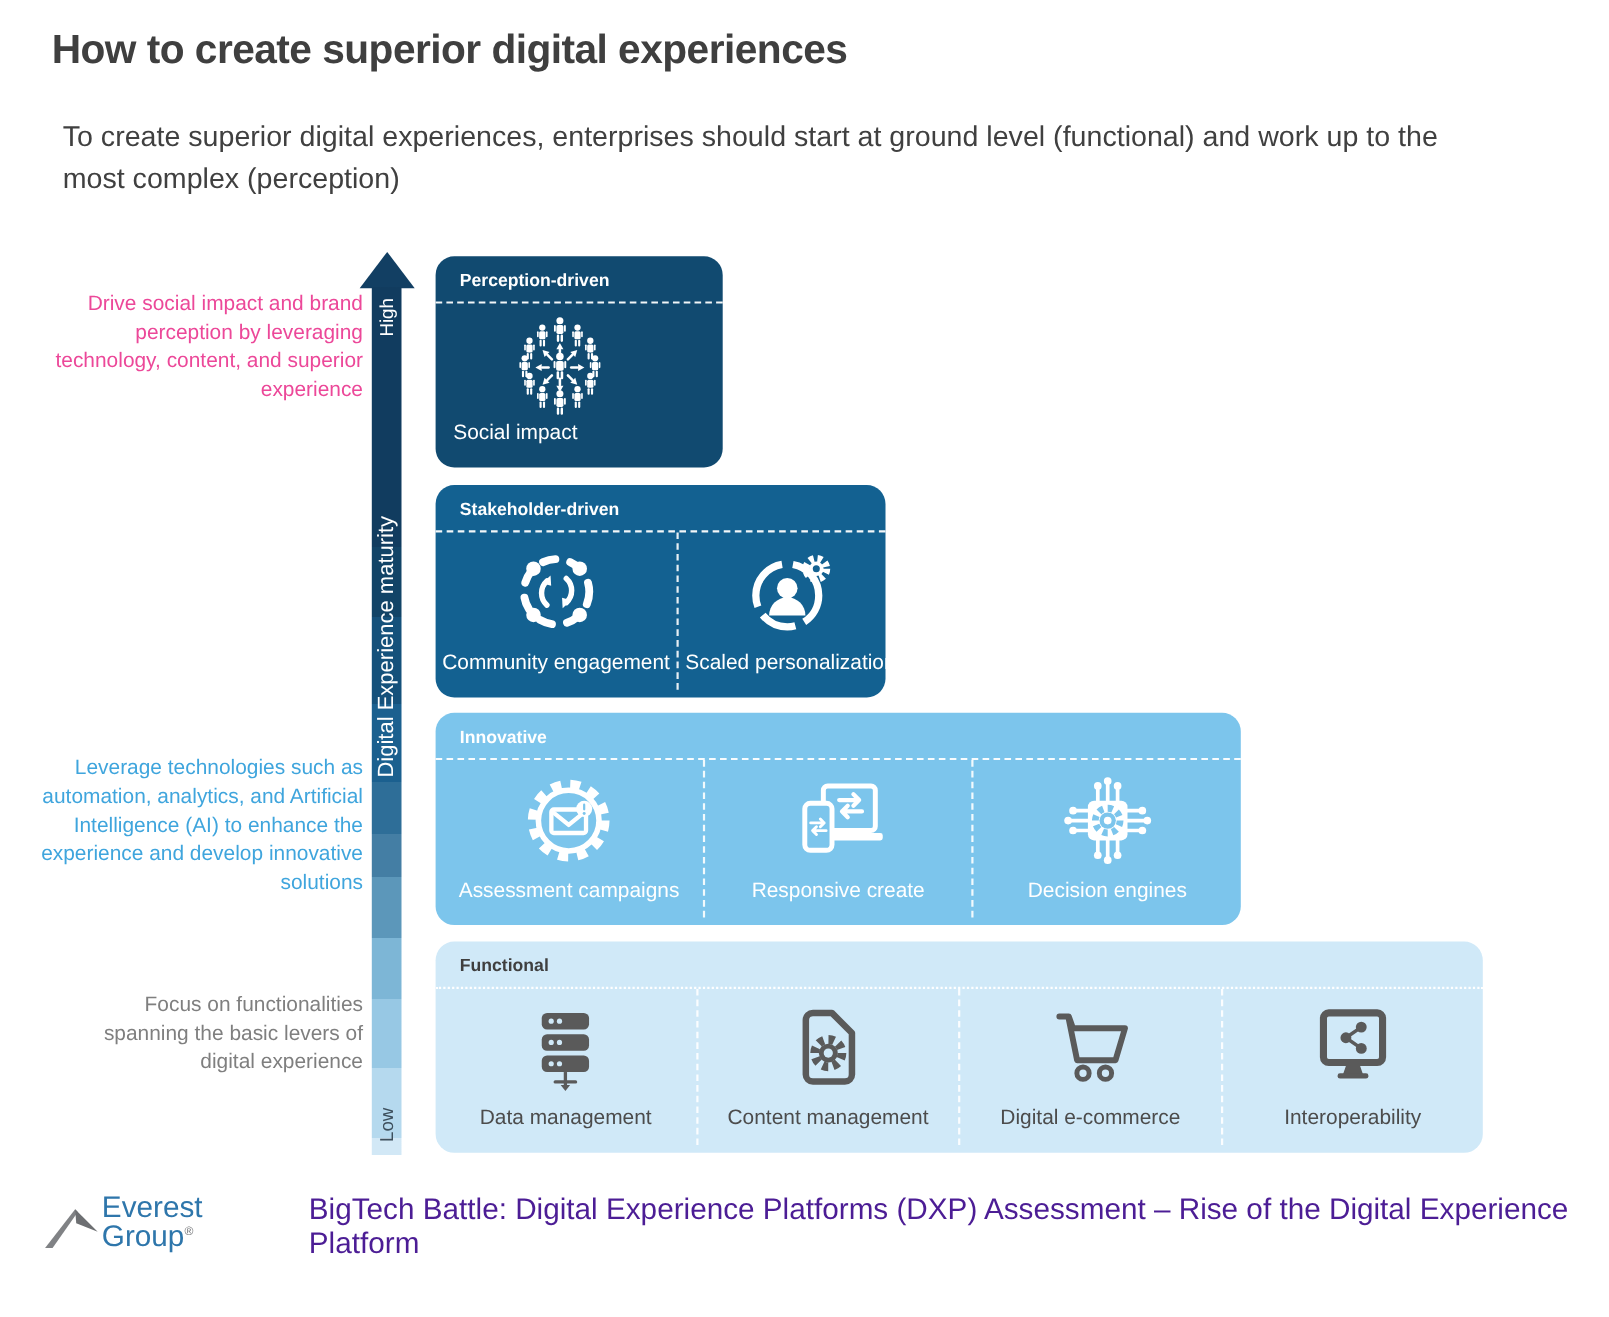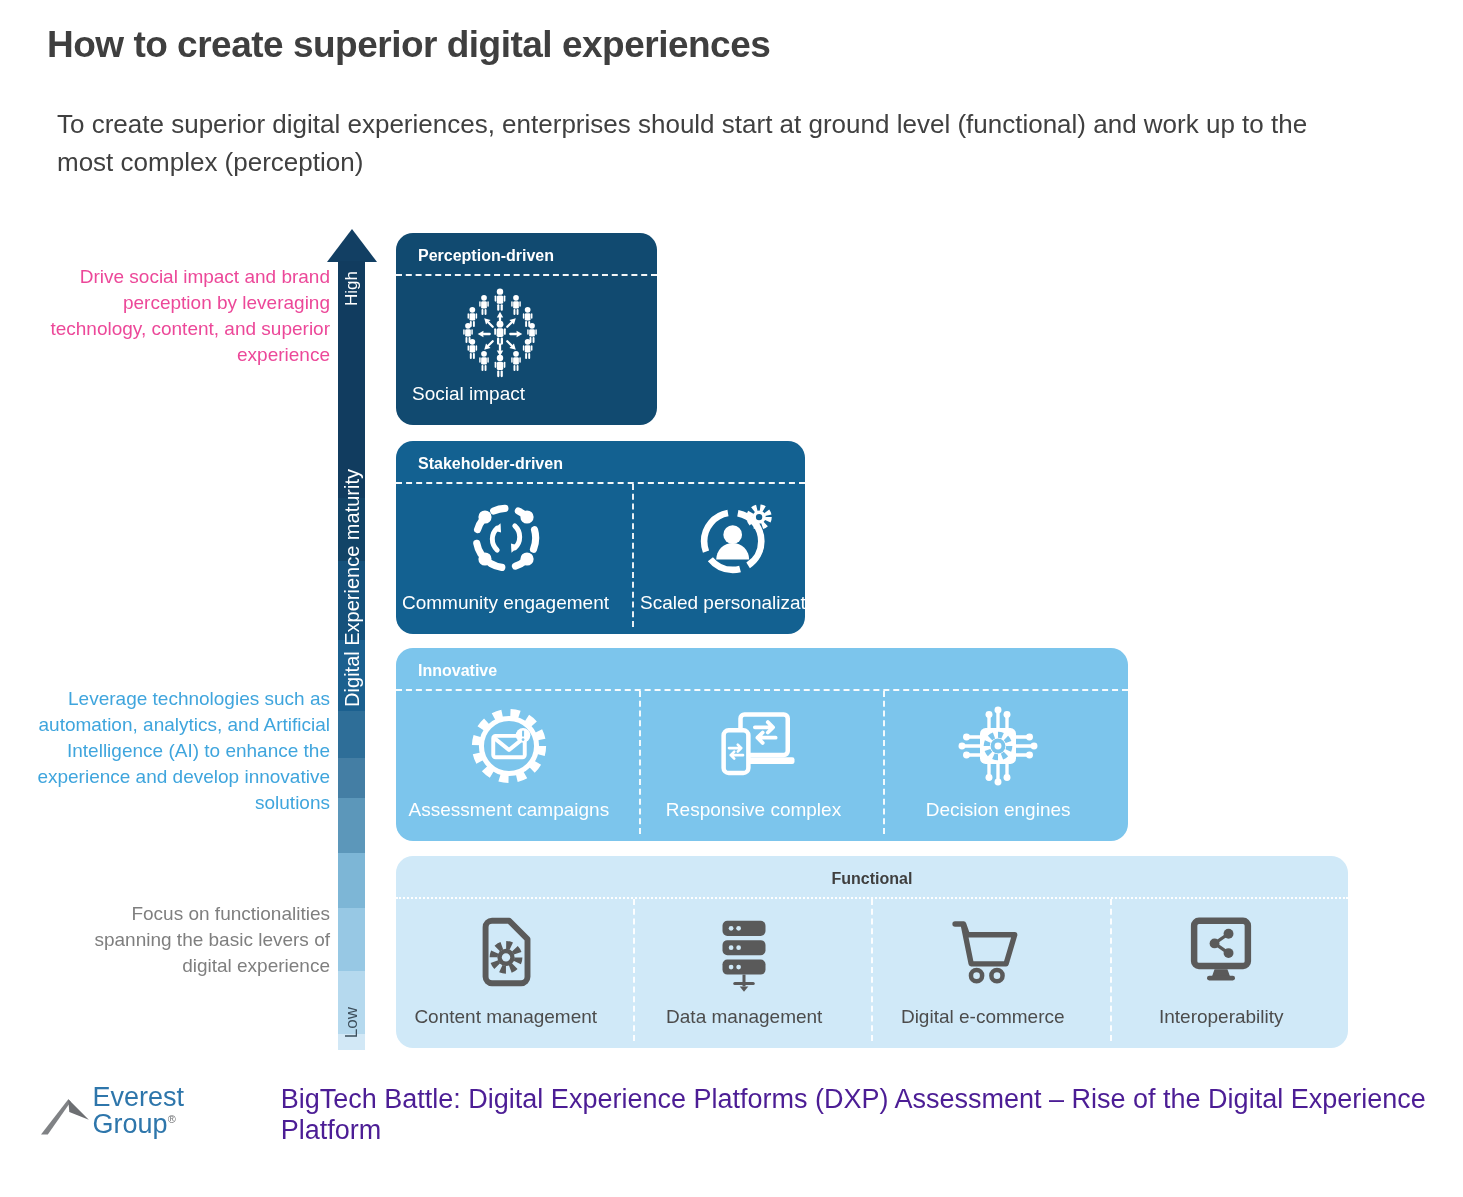--- a/index.html
+++ b/index.html
@@ -23,26 +23,26 @@
   .vtext{position:absolute;left:50%;writing-mode:vertical-rl;transform:translateX(-50%) rotate(180deg);white-space:nowrap;}
   .axis-high{top:10px;color:#ffffff;font-size:17px;}
   .axis-title{top:208px;color:#ffffff;font-size:20px;}
   .axis-low{bottom:12px;color:#3d4f5c;font-size:17px;}
 
   
   .level{position:absolute;border-radius:17px;color:#ffffff;}
   .level-perception{left:396px;top:233px;width:261px;height:192px;background:#114a70;}
   .level-stakeholder{left:396px;top:441px;width:409px;height:193px;background:#136191;}
   .level-innovative{left:396px;top:648px;width:732px;height:193px;background:#7cc5ec;}
-  .level-functional{left:396px;top:856px;width:952px;height:192px;background:#d0e9f8;color:#5a5a5a;text-align:center;}
+  .level-functional{left:396px;top:856px;width:952px;height:192px;background:#d0e9f8;color:#5a5a5a;}
 
   .level-header{font-size:16px;font-weight:bold;padding:14px 22px 9px 22px;border-bottom:2px dashed rgba(255,255,255,0.95);}
   .level-functional .level-header{color:#3f3f3f;border-bottom:2px dotted #ffffff;}
   .level-cells{display:flex;height:calc(100% - 50px);}
-  .cell{flex:1;display:flex;flex-direction:column;align-items:center;justify-content:space-between;padding:10px 23px 13px 6px;box-sizing:border-box;}
+  .cell{flex:1;display:flex;flex-direction:column;align-items:center;justify-content:space-between;padding:10px 6px 13px 6px;box-sizing:border-box;}
   .cell + .cell{border-left:2px dashed rgba(255,255,255,0.9);}
   .cell-label{font-size:19px;white-space:nowrap;}
   .level-functional .cell-label{color:#4c4c4c;}
   .level-perception .cell{align-items:flex-start;padding-left:16px;}
   .level-perception .icon-wrap{align-self:center;margin-right:46px;}
   .icon-wrap{display:flex;align-items:center;justify-content:center;}
   .icon-wrap svg{display:block;}
 
   
   .desc{position:absolute;text-align:right;font-size:19px;line-height:1.37;}
@@ -186,21 +186,21 @@
                 <path d="M8,4 H-6 M-2,0 L-6,4 L-2,8"></path>
               </g>
             </defs>
             <rect x="28" y="12" width="42" height="36" rx="3.5" fill="none" stroke="#fff" stroke-width="4"></rect>
             <rect x="32" y="50" width="44" height="6" rx="2"></rect>
             <use href="#syncg" transform="translate(50,28) scale(1.15)"></use>
             <rect x="13" y="26" width="22" height="38" rx="4.5" fill="var(--boxbg)" stroke="#fff" stroke-width="4"></rect>
             <use href="#syncg" transform="translate(24,45) scale(0.78)"></use>
           </svg>
         </span>
-        <div class="cell-label">Responsive complex</div>
+        <div class="cell-label">Responsive create</div>
       </div>
       <div class="cell">
         <span class="icon-wrap">
           <svg width="90" height="90" viewBox="0 0 80 80" fill="#fff" stroke="#fff">
             <g stroke-width="3">
               <path d="M32,26 V14 M40,26 V10 M48,26 V14"></path>
               <path d="M32,54 V66 M40,54 V70 M48,54 V66"></path>
               <path d="M26,32 H14 M26,40 H10 M26,48 H14"></path>
               <path d="M54,32 H66 M54,40 H70 M54,48 H66"></path>
             </g>
@@ -228,51 +228,51 @@
       </div>
     </div>
   </div>
 
   <div class="level level-functional" style="--boxbg:#d0e9f8">
     <div class="level-header">Functional</div>
     <div class="level-cells">
       <div class="cell">
         <span class="icon-wrap">
           <svg width="86" height="86" viewBox="0 0 80 80" fill="#5a5a5a">
-            <path d="M27,11 H43 L60,28 V63 a6,6 0 0 1 -6,6 H27 a6,6 0 0 1 -6,-6 V17 a6,6 0 0 1 6,-6 z" fill="none" stroke="#5a5a5a" stroke-width="5.5" stroke-linejoin="round"></path>
-            <circle cx="40" cy="45" r="11.5" fill="none" stroke="#5a5a5a" stroke-width="7.5" stroke-dasharray="4.9 4.1"></circle>
-            <circle cx="40" cy="45" r="8"></circle>
-            <circle cx="40" cy="45" r="3.9" fill="var(--boxbg)"></circle>
-          </svg>
-        </span>
-        <div class="cell-label">Content management</div>
-      </div>
-      <div class="cell">
-        <span class="icon-wrap">
-          <svg width="86" height="86" viewBox="0 0 80 80" fill="#5a5a5a">
             <rect x="20" y="11" width="40" height="14" rx="4.5"></rect>
             <rect x="20" y="29" width="40" height="14" rx="4.5"></rect>
             <rect x="20" y="47" width="40" height="14" rx="4.5"></rect>
             <g fill="var(--boxbg)">
               <circle cx="28" cy="18" r="2.2"></circle>
                 <circle cx="35" cy="18" r="2.2"></circle>
               <circle cx="28" cy="36" r="2.2"></circle>
                 <circle cx="35" cy="36" r="2.2"></circle>
               <circle cx="28" cy="54" r="2.2"></circle>
                 <circle cx="35" cy="54" r="2.2"></circle>
             </g>
             <rect x="38.6" y="61" width="2.8" height="11"></rect>
             <rect x="30" y="68" width="20" height="2.8" rx="1.4"></rect>
             <path d="M36,72 L40,77 L44,72 z"></path>
           </svg>
         </span>
         <div class="cell-label">Data management</div>
       </div>
       <div class="cell">
         <span class="icon-wrap">
+          <svg width="86" height="86" viewBox="0 0 80 80" fill="#5a5a5a">
+            <path d="M27,11 H43 L60,28 V63 a6,6 0 0 1 -6,6 H27 a6,6 0 0 1 -6,-6 V17 a6,6 0 0 1 6,-6 z" fill="none" stroke="#5a5a5a" stroke-width="5.5" stroke-linejoin="round"></path>
+            <circle cx="40" cy="45" r="11.5" fill="none" stroke="#5a5a5a" stroke-width="7.5" stroke-dasharray="4.9 4.1"></circle>
+            <circle cx="40" cy="45" r="8"></circle>
+            <circle cx="40" cy="45" r="3.9" fill="var(--boxbg)"></circle>
+          </svg>
+        </span>
+        <div class="cell-label">Content management</div>
+      </div>
+      <div class="cell">
+        <span class="icon-wrap">
           <svg width="86" height="86" viewBox="0 0 80 80" fill="none" stroke="#5a5a5a">
             <path d="M14,14 h8 l3.5,10 h44 l-8,27 H29 L21.5,14" stroke-width="5" stroke-linejoin="round" stroke-linecap="round"></path>
             <circle cx="34" cy="62" r="5.2" stroke-width="4.2"></circle>
             <circle cx="53" cy="62" r="5.2" stroke-width="4.2"></circle>
           </svg>
         </span>
         <div class="cell-label">Digital e-commerce</div>
       </div>
       <div class="cell">
         <span class="icon-wrap">

